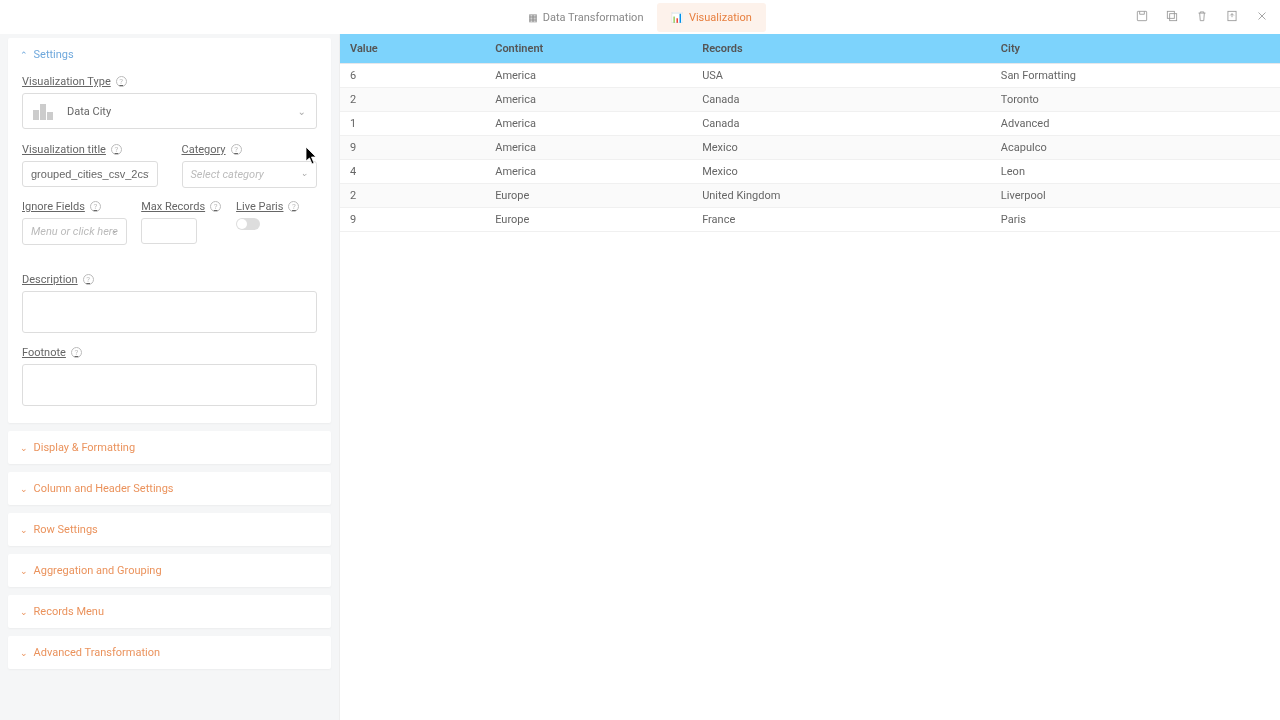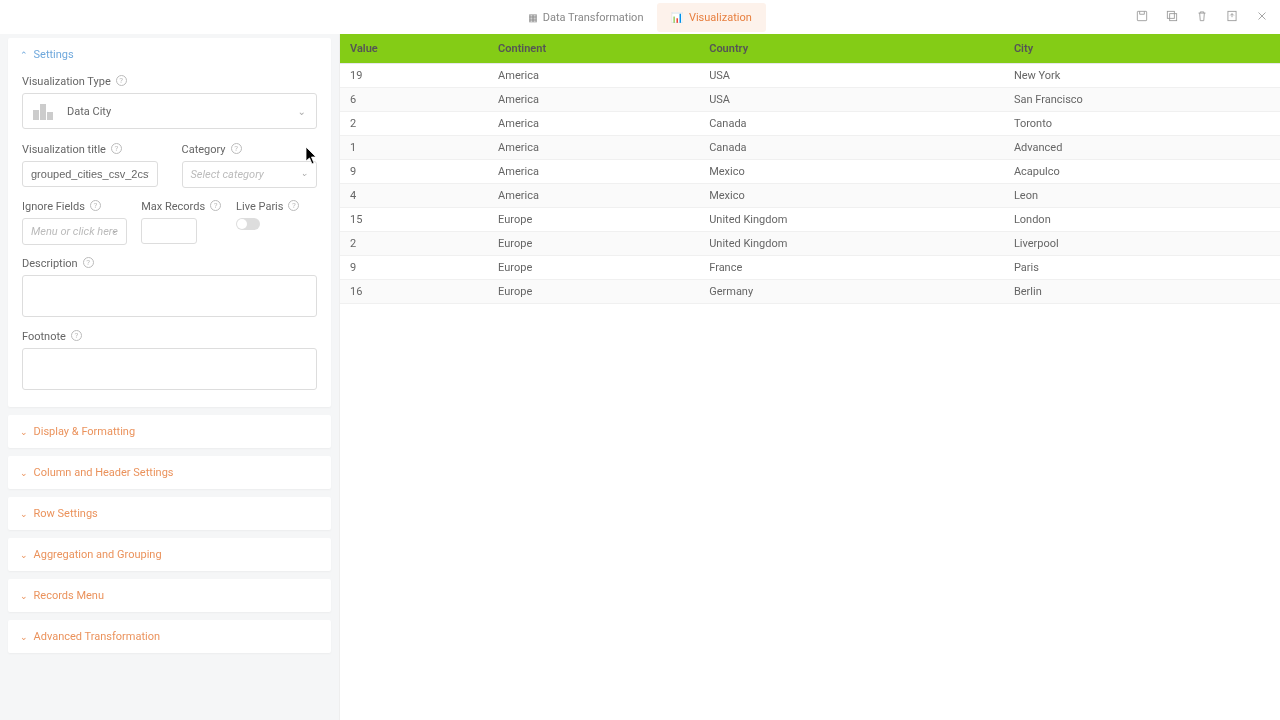--- a/index.html
+++ b/index.html
@@ -83,21 +83,23 @@
       font-size: 11px;
     }
     .panel-header.orange { color: #e77f3f; opacity: 0.85; }
     .chevron { font-size: 9px; }
     .panel-body { padding: 4px 14px 14px; }
     .field-label {
       font-size: 11px;
       color: #666;
       margin-bottom: 5px;
       display: flex;
+      align-items: center;
       gap: 5px;
+      text-decoration: underline;
     }
     .help-icon {
       width: 11px; height: 11px;
       border: 1px solid #bbb;
       border-radius: 50%;
       font-size: 8px;
       display: inline-flex;
       align-items: center;
       justify-content: center;
       color: #bbb;
@@ -129,21 +131,21 @@
       border: 1px solid #ddd;
       border-radius: 3px;
       padding: 6px 8px;
       font-size: 11px;
       color: #666;
       background: #fff;
     }
     .select-input { position: relative; color: #bbb; cursor: pointer; font-style: italic; }
     .select-arrow { position: absolute; right: 8px; top: 6px; color: #aaa; font-size: 9px; }
     .textarea-input { height: 42px; resize: none; }
-    .row3 { display: flex; gap: 14px; margin-bottom: 12px; }
+    .row3 { display: flex; gap: 14px; margin-bottom: 28px; }
     .mini-col { flex: 1; }
     .mini-col:first-child { flex: 1.3; }
     .narrow-input { width: 56px; }
     .toggle {
       width: 24px; height: 12px;
       background: #ddd;
       border-radius: 6px;
       position: relative;
       margin-top: 3px;
       cursor: pointer;
@@ -157,21 +159,21 @@
       top: 1px; left: 1px;
     }
     .content { flex: 1; overflow: auto; }
     table { width: 100%; border-collapse: collapse; }
     th {
       text-align: left;
       padding: 8px 10px;
       font-size: 11px;
       font-weight: 600;
       color: #555;
-      background: #84cc16;
+      background: #7dd3fc;
       border-bottom: 1px solid #e5e7eb;
       margin-top: 44px;
     }
     td {
       padding: 5px 10px;
       font-size: 11px;
       color: #666;
       border-bottom: 1px solid #f0f0f0;
     }
     tr:nth-child(even) td { background: #fafafa; }
@@ -352,36 +354,30 @@
     </div>
 
   </div>
 
   <div class="content">
     <table>
       <thead>
           <tr id="thead-row">
             <th>Value</th>
             <th>Continent</th>
-            <th>Country</th>
+            <th>Records</th>
             <th>City</th>
           </tr>
         </thead>
       <tbody id="tbody">
-          <tr>
-            <td>19</td>
-            <td>America</td>
-            <td>USA</td>
-            <td>New York</td>
-          </tr>
           <tr>
             <td>6</td>
             <td>America</td>
             <td>USA</td>
-            <td>San Francisco</td>
+            <td>San Formatting</td>
           </tr>
           <tr>
             <td>2</td>
             <td>America</td>
             <td>Canada</td>
             <td>Toronto</td>
           </tr>
           <tr>
             <td>1</td>
             <td>America</td>
@@ -394,42 +390,30 @@
             <td>Mexico</td>
             <td>Acapulco</td>
           </tr>
           <tr>
             <td>4</td>
             <td>America</td>
             <td>Mexico</td>
             <td>Leon</td>
           </tr>
           <tr>
-            <td>15</td>
-            <td>Europe</td>
-            <td>United Kingdom</td>
-            <td>London</td>
-          </tr>
-          <tr>
             <td>2</td>
             <td>Europe</td>
             <td>United Kingdom</td>
             <td>Liverpool</td>
           </tr>
           <tr>
             <td>9</td>
             <td>Europe</td>
             <td>France</td>
             <td>Paris</td>
-          </tr>
-          <tr>
-            <td>16</td>
-            <td>Europe</td>
-            <td>Germany</td>
-            <td>Berlin</td>
           </tr>
         </tbody>
     </table>
   </div>
 </div>
 
 <div class="cursor">
   <svg viewBox="0 0 16 20">
       <path d="M2 1 L2 15 L5.5 12 L8 18 L10 17 L7.5 11 L12 11 Z" fill="#000" stroke="#fff" stroke-width="0.8"></path>
     </svg>

